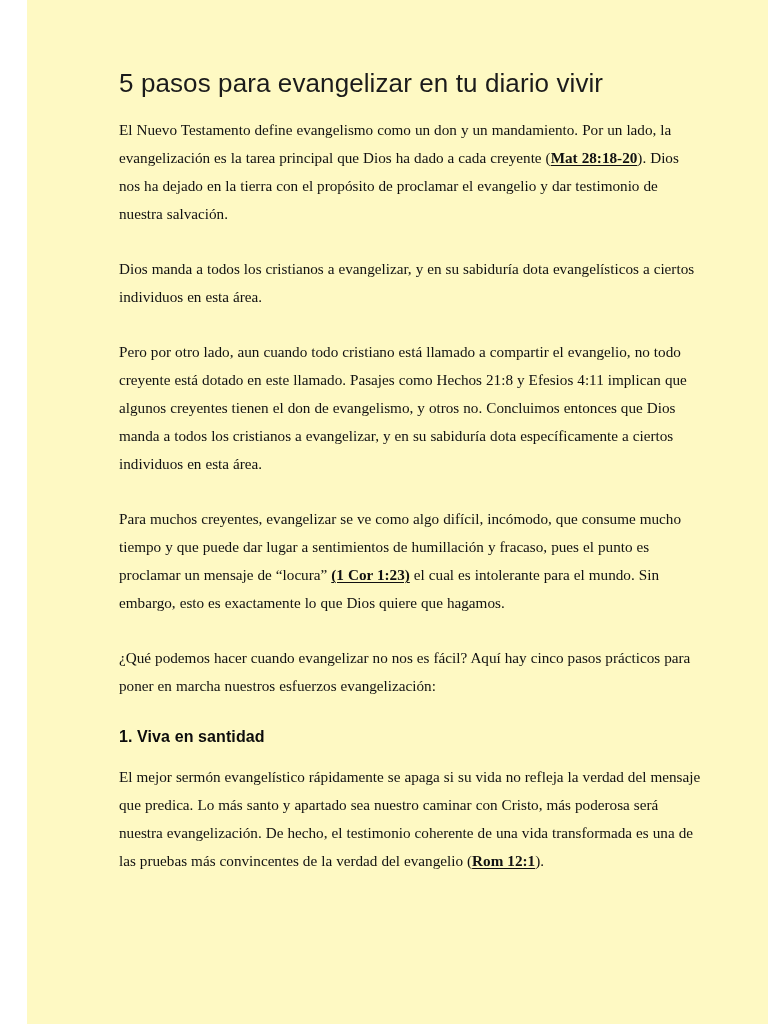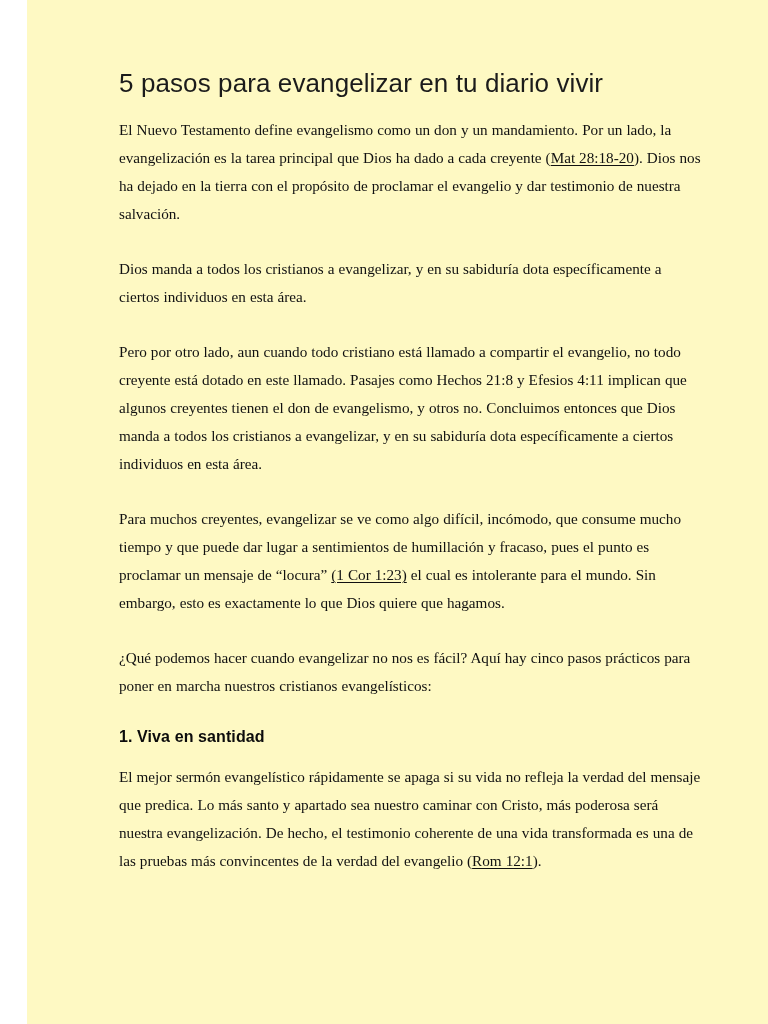--- a/index.html
+++ b/index.html
@@ -54,34 +54,35 @@
     line-height: 20px;
     color: #0c0c0c;
     margin: 0 0 16px 0;
     letter-spacing: 0.1px;
   }
   a.ref, .ref {
     color: #111111;
     text-decoration: underline;
     text-decoration-thickness: 1px;
     text-underline-offset: 2px;
+    font-weight: bold;
   }
 </style>
 </head>
 <body>
 
 <div class="page">
   <div class="content">
 
     <h1 class="doc-title">5 pasos para evangelizar en tu diario vivir</h1>
 
     <p class="para" id="p1"><span>El Nuevo Testamento define evangelismo como un don y un mandamiento. Por un lado, la evangelización es la tarea principal que Dios ha dado a cada creyente (</span><a class="ref" href="#">Mat 28:18-20</a><span>). Dios nos ha dejado en la tierra con el propósito de proclamar el evangelio y dar testimonio de nuestra salvación.</span></p>
-    <p class="para" id="p2"><span>Dios manda a todos los cristianos a evangelizar, y en su sabiduría dota específicamente a ciertos individuos en esta área.</span></p>
+    <p class="para" id="p2"><span>Dios manda a todos los cristianos a evangelizar, y en su sabiduría dota evangelísticos a ciertos individuos en esta área.</span></p>
     <p class="para" id="p3"><span>Pero por otro lado, aun cuando todo cristiano está llamado a compartir el evangelio, no todo creyente está dotado en este llamado. Pasajes como Hechos 21:8 y Efesios 4:11 implican que algunos creyentes tienen el don de evangelismo, y otros no. Concluimos entonces que Dios manda a todos los cristianos a evangelizar, y en su sabiduría dota específicamente a ciertos individuos en esta área.</span></p>
     <p class="para" id="p4"><span>Para muchos creyentes, evangelizar se ve como algo difícil, incómodo, que consume mucho tiempo y que puede dar lugar a sentimientos de humillación y fracaso, pues el punto es proclamar un mensaje de “locura” </span><a class="ref" href="#">(1 Cor 1:23)</a><span> el cual es intolerante para el mundo. Sin embargo, esto es exactamente lo que Dios quiere que hagamos.</span></p>
-    <p class="para" id="p5"><span>¿Qué podemos hacer cuando evangelizar no nos es fácil? Aquí hay cinco pasos prácticos para poner en marcha nuestros cristianos evangelísticos:</span></p>
+    <p class="para" id="p5"><span>¿Qué podemos hacer cuando evangelizar no nos es fácil? Aquí hay cinco pasos prácticos para poner en marcha nuestros esfuerzos evangelización:</span></p>
 
     <h2 class="sec-heading">1. Viva en santidad</h2>
 
     <p class="para" id="p6"><span>El mejor sermón evangelístico rápidamente se apaga si su vida no refleja la verdad del mensaje que predica. Lo más santo y apartado sea nuestro caminar con Cristo, más poderosa será nuestra evangelización. De hecho, el testimonio coherente de una vida transformada es una de las pruebas más convincentes de la verdad del evangelio (</span><a class="ref" href="#">Rom 12:1</a><span>).</span></p>
 
   </div>
 </div>
 
 </body></html>

